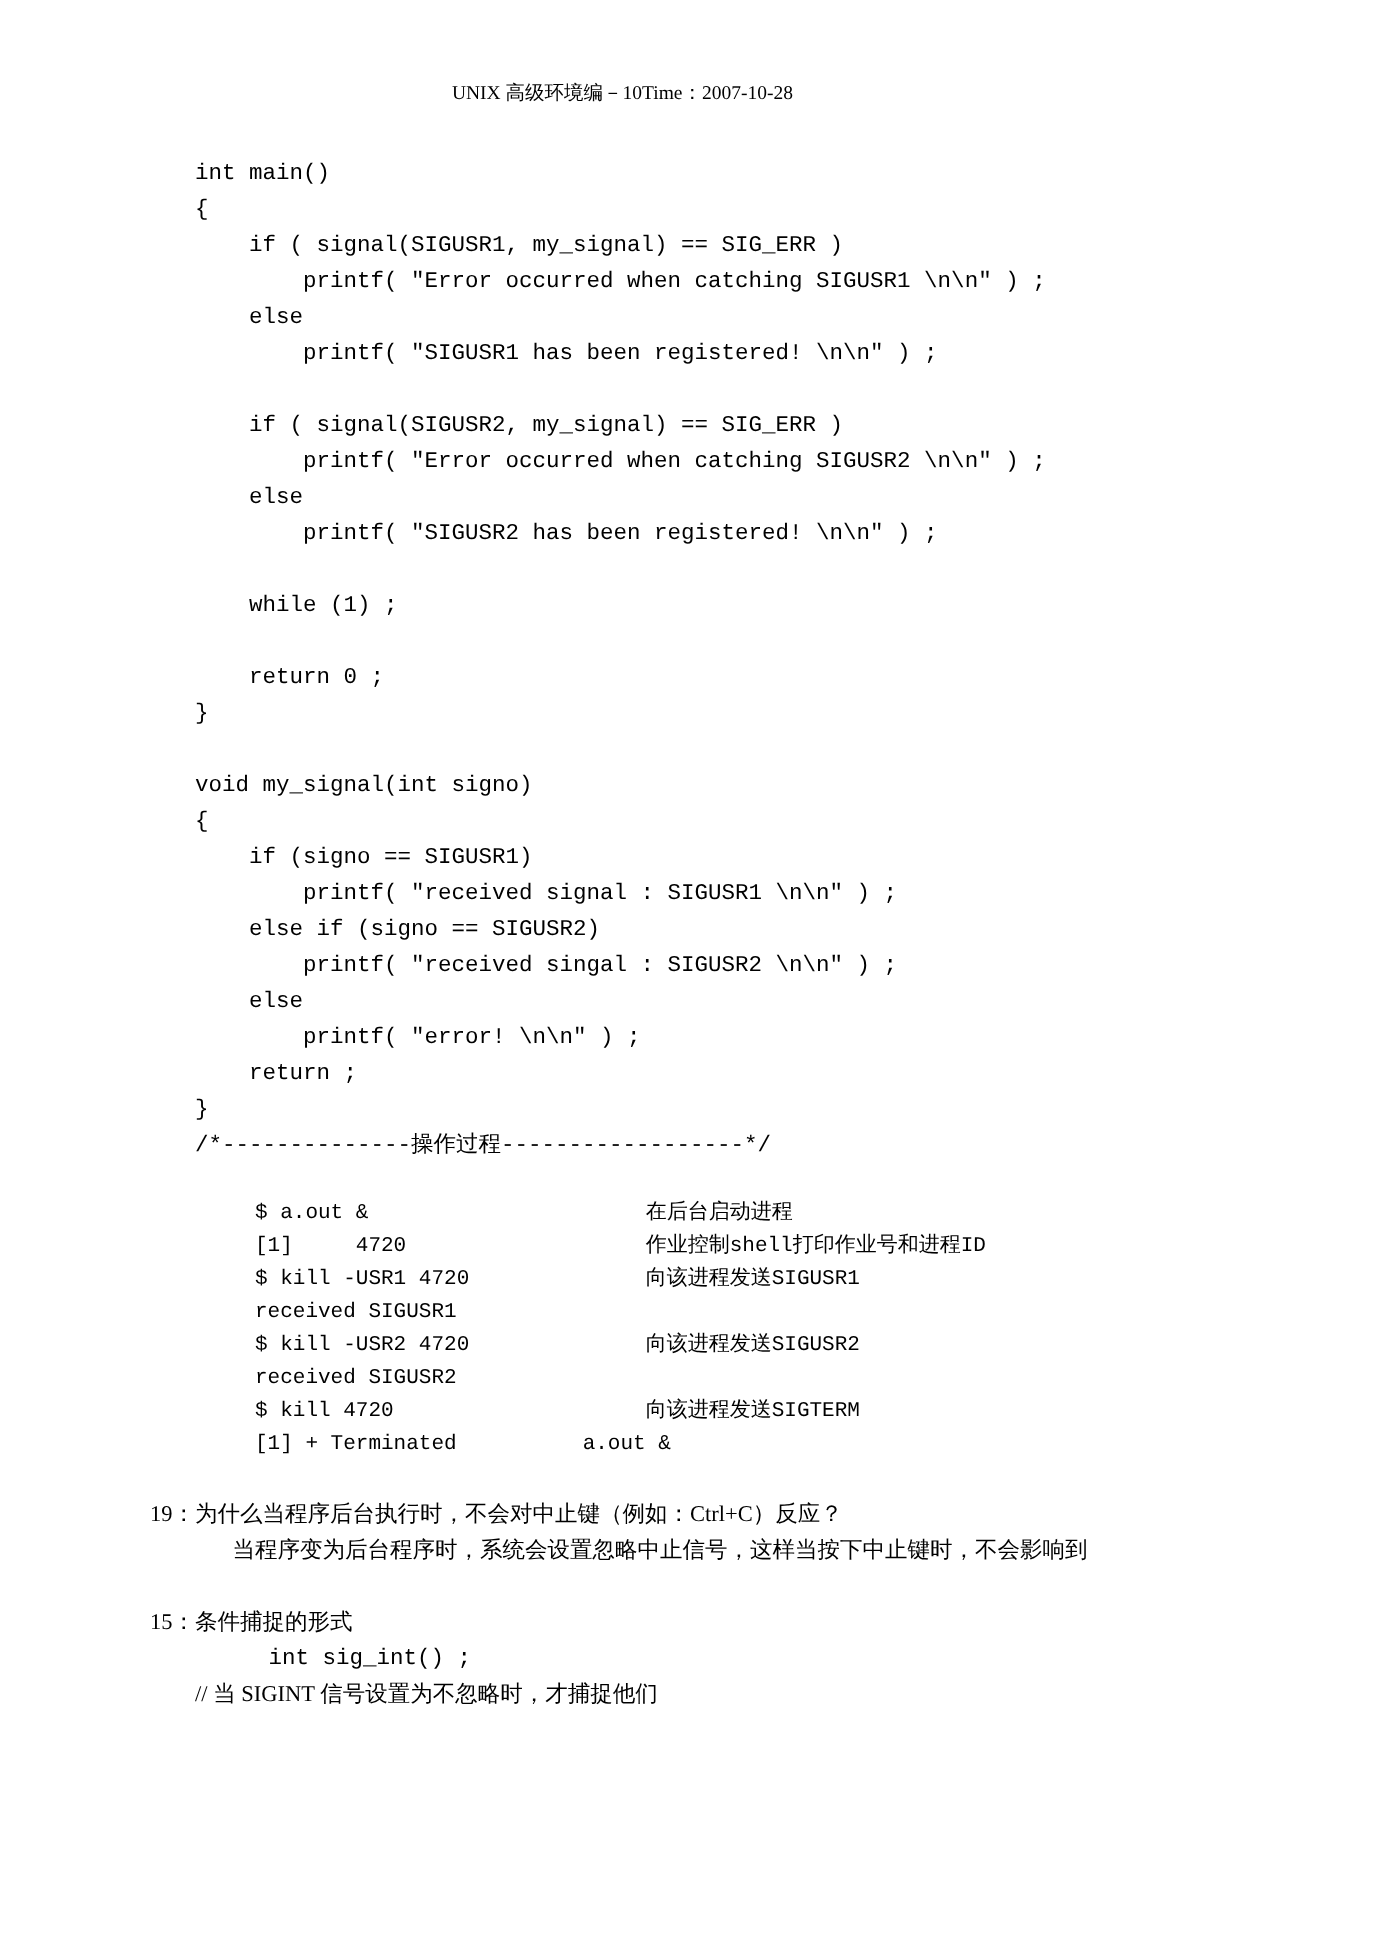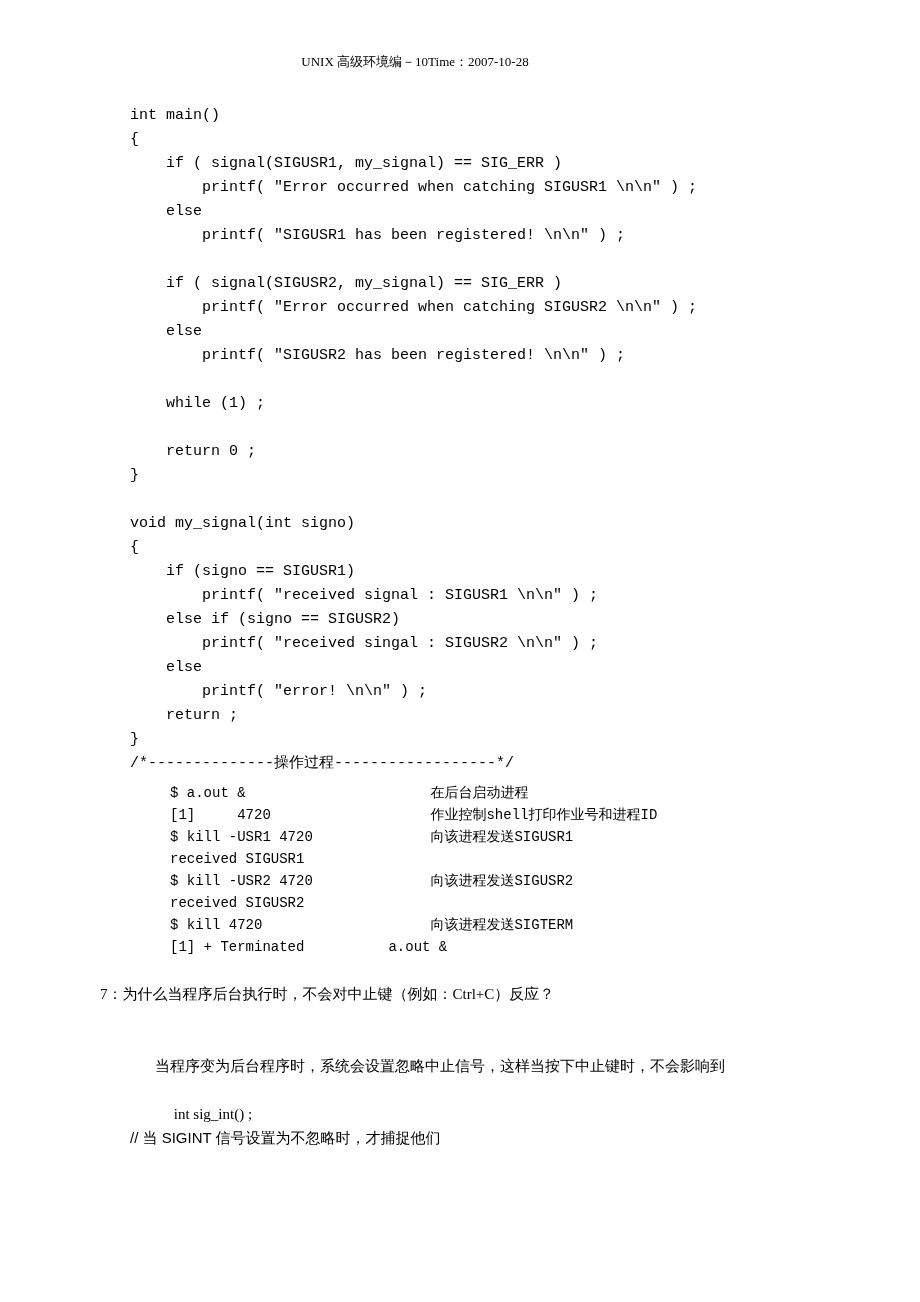--- a/index.html
+++ b/index.html
@@ -28,43 +28,42 @@
     margin-left: 30px;
     font-size: 15px;
     line-height: 24px;
   }
   .fig {
     font-family: "Courier New", "SimSun", monospace;
     white-space: pre;
     margin-left: 70px;
     font-size: 14px;
     line-height: 22px;
-    margin-top: 6px;
+    margin-top: 22px;
     margin-bottom: 6px;
   }
   .qa {
     font-family: "SimSun", serif;
     font-size: 15px;
     line-height: 24px;
     margin-top: 24px;
   }
   .qa .ans {
     margin-left: 55px;
     font-family: "SimSun", serif;
-    margin-top: 48px;
   }
   .code2 {
-    font-family: Liberation Serif, serif;
+    font-family: Liberation Mono, monospace;
     white-space: pre;
     margin-left: 70px;
     font-size: 15px;
     line-height: 24px;
   }
   .comment-cn {
-    font-family: Liberation Sans, sans-serif;
+    font-family: Liberation Serif, serif;
   }
   .cn {
     font-family: Liberation Mono, monospace;
   }
 </style>
 </head>
 <body>
 
 <div class="page">
 
@@ -103,22 +102,23 @@
   <div class="fig"><span>$ a.out &amp;</span>                      <span class="cn">在后台启动进程</span>
 <span>[1]     4720</span>                   <span class="cn">作业控制shell打印作业号和进程ID</span>
 <span>$ kill -USR1 4720</span>              <span class="cn">向该进程发送SIGUSR1</span>
 <span>received SIGUSR1</span>
 <span>$ kill -USR2 4720</span>              <span class="cn">向该进程发送SIGUSR2</span>
 <span>received SIGUSR2</span>
 <span>$ kill 4720</span>                    <span class="cn">向该进程发送SIGTERM</span>
 <span>[1] + Terminated          a.out &amp;</span></div>
 
   <div class="qa">
-    <div>7：为什么当程序后台执行时，不会对中止键（例如：Ctrl+C）反应？</div>
+    <div>19：为什么当程序后台执行时，不会对中止键（例如：Ctrl+C）反应？</div>
     <div class="ans">当程序变为后台程序时，系统会设置忽略中止信号，这样当按下中止键时，不会影响到</div>
   </div>
 
   <div class="qa">
+    <div>15：条件捕捉的形式</div>
     <div class="code2"> int sig_int() ;</div>
     <div class="code"><span class="comment-cn">// 当 SIGINT 信号设置为不忽略时，才捕捉他们</span></div>
   </div>
 
 </div>
 
 </body></html>

